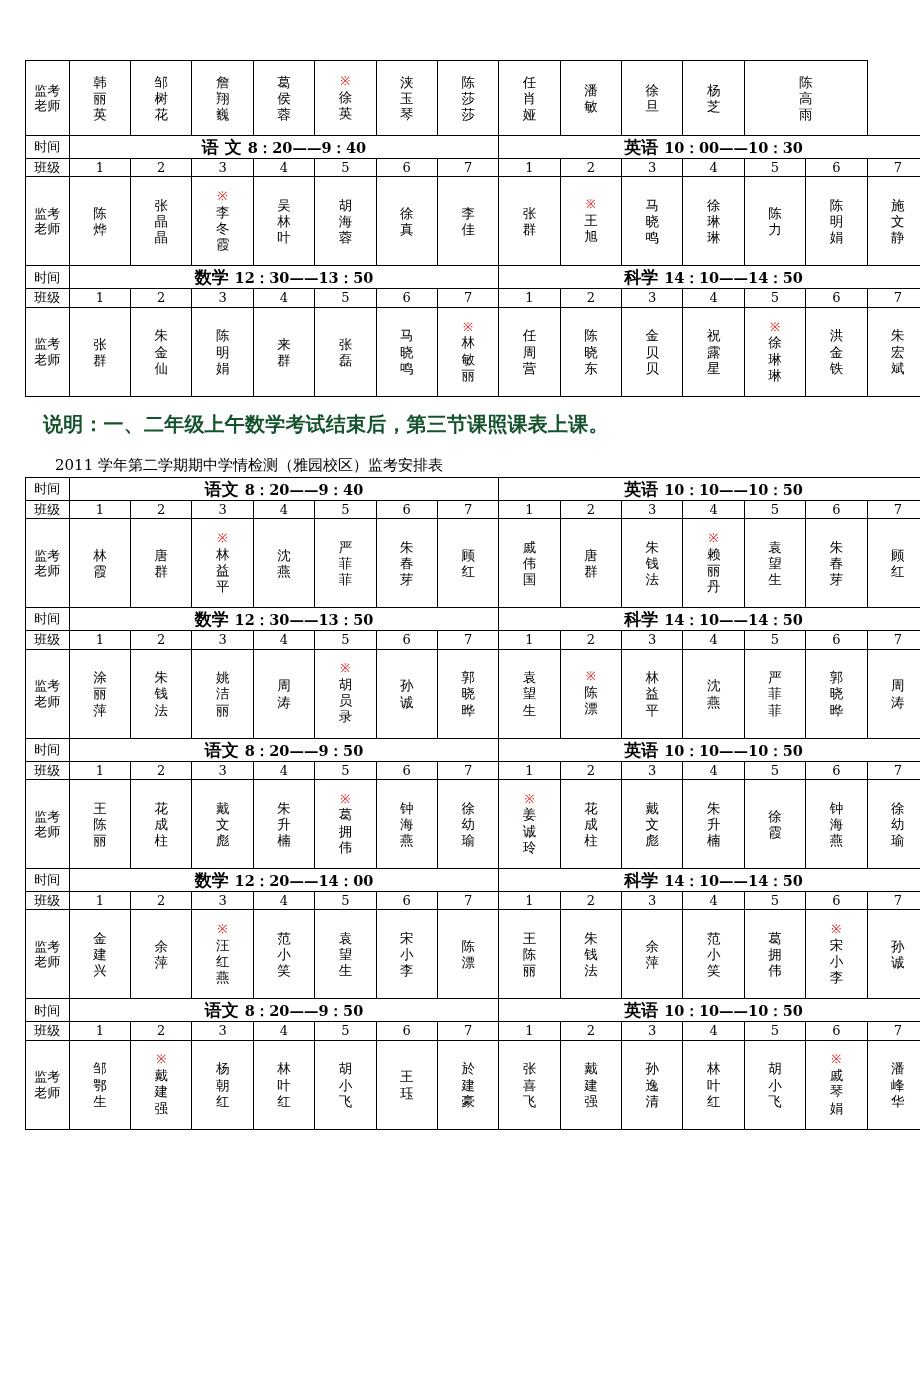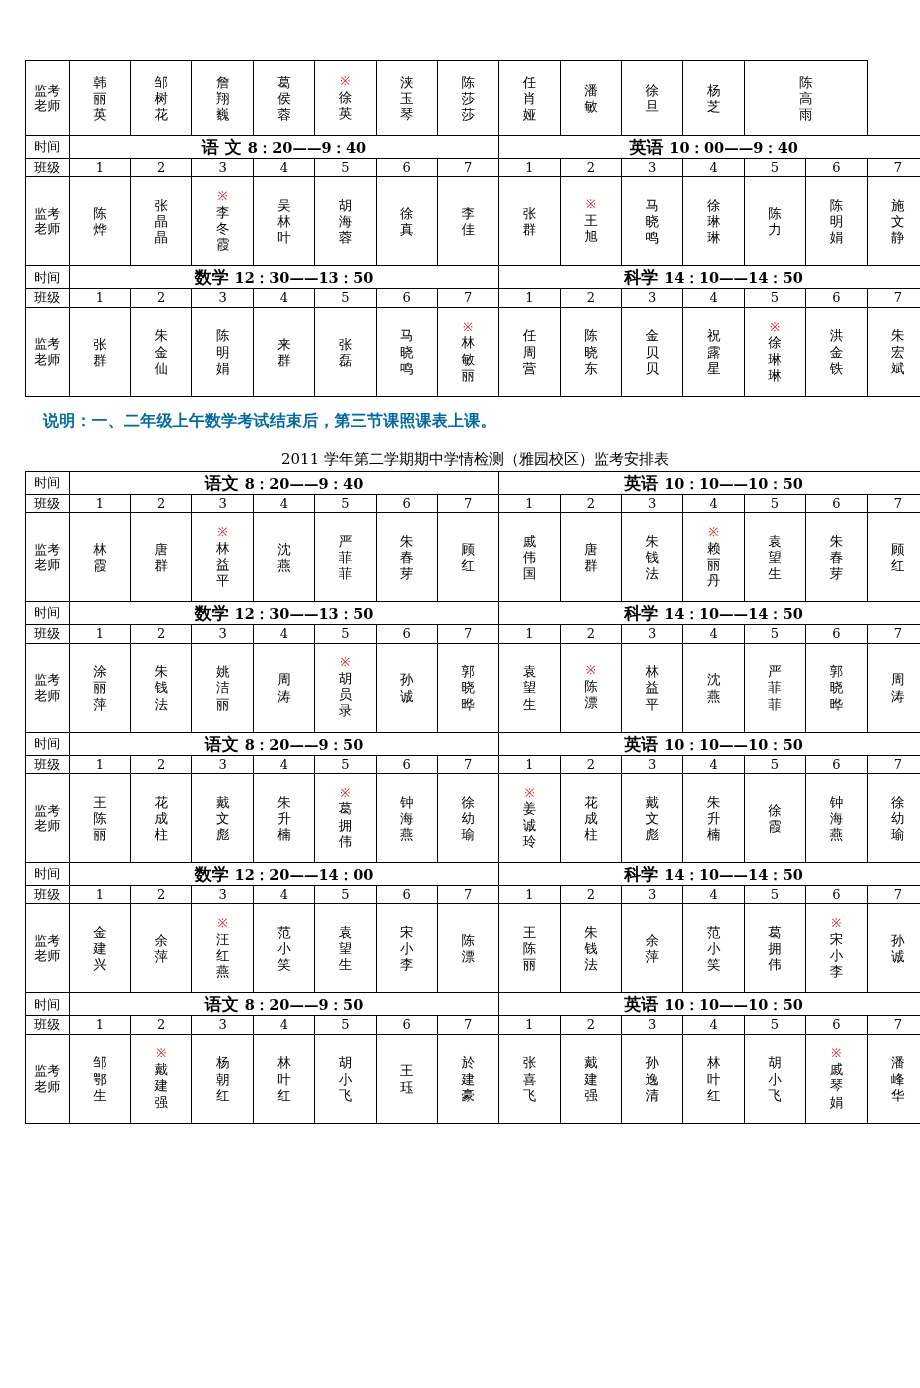--- a/index.html
+++ b/index.html
@@ -58,29 +58,28 @@
     letter-spacing: 0px;
     padding: 2px 0;
     white-space: nowrap;
   }
   td.timecell .subj { font-size: 17px; font-weight: bold; }
   td.timecell .tm   { font-size: 14.5px; font-weight: bold; }
   td.classnum { font-size: 13px; padding: 2px 0; }
   td.teacher { height: 86px; }
   td.teacherA { height: 72px; }
   .note {
-    color: #0369a1;
+    color: #14532d;
     font-weight: bold;
-    font-size: 16px;
+    font-size: 20px;
     margin: 14px 0 0 18px;
     letter-spacing: 0.2px;
     font-family: "DejaVu Serif", "Liberation Serif", serif;
   }
   .doctitle {
-    text-align: center;
     font-size: 15px;
     margin: 18px 0 2px 0;
     padding-left: 30px;
     font-family: "DejaVu Serif", "Liberation Serif", serif;
   }
   .t2wrap { margin-top: 2px; }
 </style>
 </head>
 <body>
 
@@ -188,21 +187,21 @@
             <span class="vname">
               <span class="ch">陈</span>
               <span class="ch">高</span>
               <span class="ch">雨</span>
             </span>
           </td>
         </tr>
         <tr>
           <td class="rowlabel">时间</td>
           <td class="timecell" colspan="7"><span class="subj">语  文 </span><span class="tm">8：20——9：40</span></td>
-          <td class="timecell" colspan="7"><span class="subj">英语 </span><span class="tm">10：00——9：40</span></td>
+          <td class="timecell" colspan="7"><span class="subj">英语 </span><span class="tm">10：00——10：30</span></td>
         </tr>
         <tr>
           <td class="rowlabel">班级</td>
           <td class="classnum">1</td>
           <td class="classnum">2</td>
           <td class="classnum">3</td>
           <td class="classnum">4</td>
           <td class="classnum">5</td>
           <td class="classnum">6</td>
           <td class="classnum">7</td>

